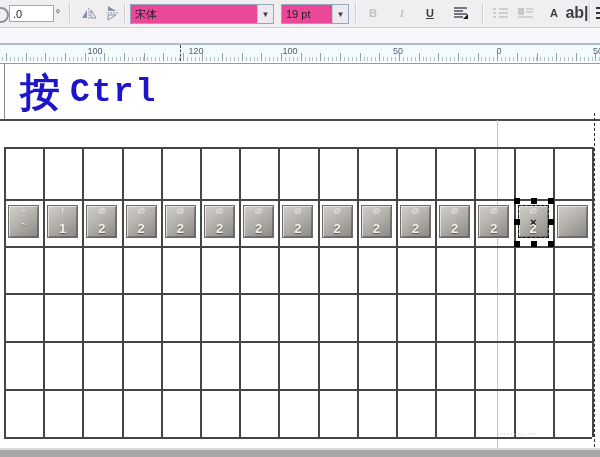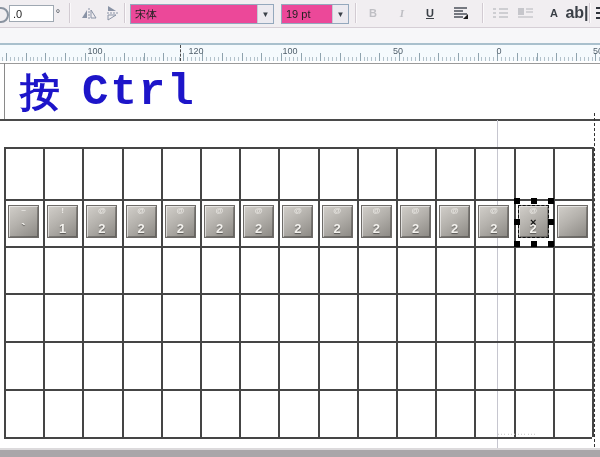--- a/index.html
+++ b/index.html
@@ -50,21 +50,21 @@
   .bandline-bot{position:absolute;left:0;top:58px;width:600px;height:2px;background:#4a4a4a;}
   .bandline-left{position:absolute;left:4px;top:2px;width:1px;height:58px;background:#8a8a8a;}
   .guideline{position:absolute;left:497px;top:59px;width:1px;height:328px;background:#c6c6cf;}
   .pagedash{position:absolute;left:594px;top:52px;width:0;height:334px;border-left:1px dashed #333;}
 
   .headline{position:absolute;left:20px;top:4px;width:570px;height:54px;
             display:flex;align-items:center;white-space:nowrap;
             font-weight:bold;font-size:40px;letter-spacing:7px;
             font-family:"DejaVu Sans",sans-serif;}
   .headline .latin{font-family:"Liberation Mono","DejaVu Sans Mono",monospace;
-            font-size:44px;letter-spacing:2px;font-weight:bold;margin:0 15px;}
+            font-size:33px;letter-spacing:2px;font-weight:bold;margin:0 3px;}
 
   
   .tile{position:absolute;top:144px;width:31px;height:33px;box-sizing:border-box;
         border:1px solid #6e6b68;
         background:linear-gradient(145deg,#d2cfca 0%,#b5b2ad 45%,#8b8883 100%);
         box-shadow:inset 1px 1px 0 rgba(255,255,255,.55),inset -1px -1px 0 rgba(0,0,0,.28);}
   .tile .ttop{position:absolute;top:0px;left:50%;transform:translateX(-50%);
         font-size:8px;font-weight:bold;color:#e9e7e3;}
   .tile .tbot{position:absolute;bottom:1px;left:50%;transform:translateX(-50%);
         font-size:13px;font-weight:bold;color:#f4f2ee;text-shadow:0 1px 1px rgba(0,0,0,.45);}

